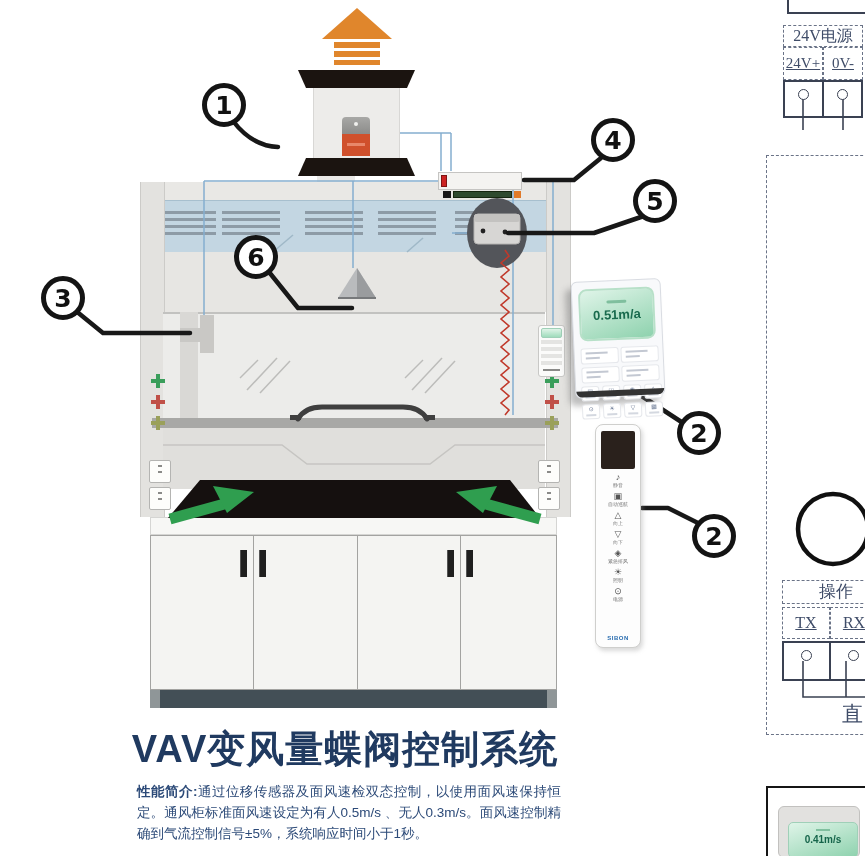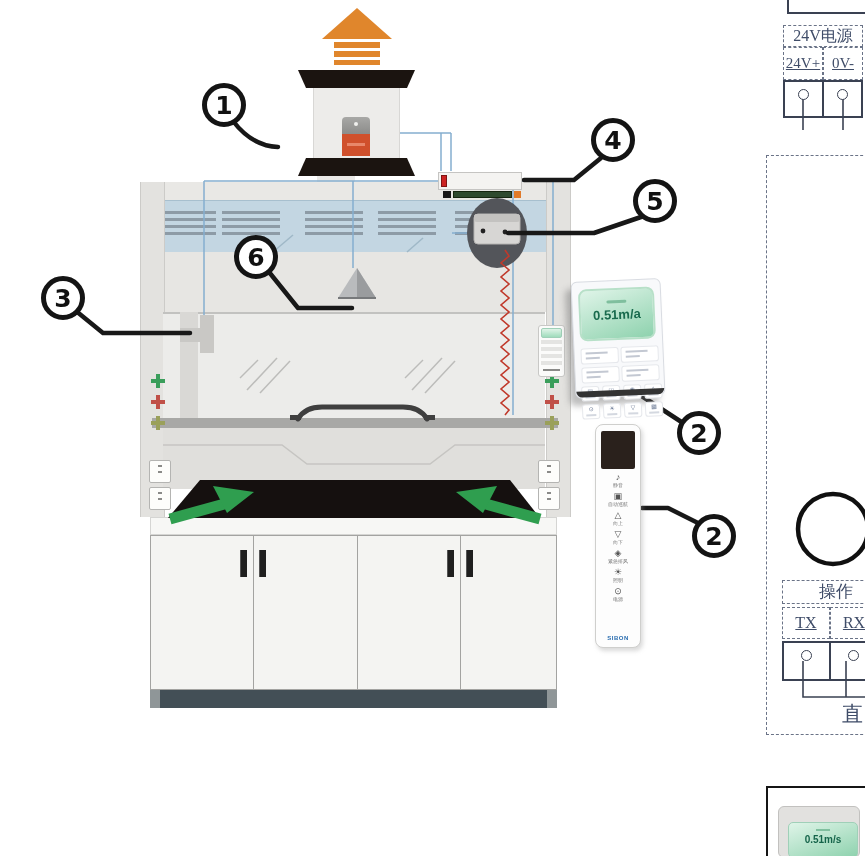--- a/index.html
+++ b/index.html
@@ -382,17 +382,21 @@
     <div class="wterm wbox-solid" style="border-left:none">
         <b></b>
       </div>
   </div>
   <div class="abs wire-text" style="left:842px;top:700px;font-size:21px">直</div>
 
   <div class="abs minibox"></div>
   <div class="abs minipanel"></div>
   <div class="abs miniscreen">
     <i></i>
-    <div class="minireading">0.51m/s</div>
-  </div>
-
+    <div class="minireading">0.41m/s</div>
+  </div>
+
+  <div class="abs title">VAV变风量蝶阀控制系统</div>
+  <div class="abs intro">
+    <b>性能简介:</b><span>通过位移传感器及面风速检双态控制，以使用面风速保持恒定。通风柜标准面风速设定为有人0.5m/s 、无人0.3m/s。面风速控制精确到气流控制信号±5%，系统响应时间小于1秒。</span>
+  </div>
 
 </div>
 
 </body></html>

